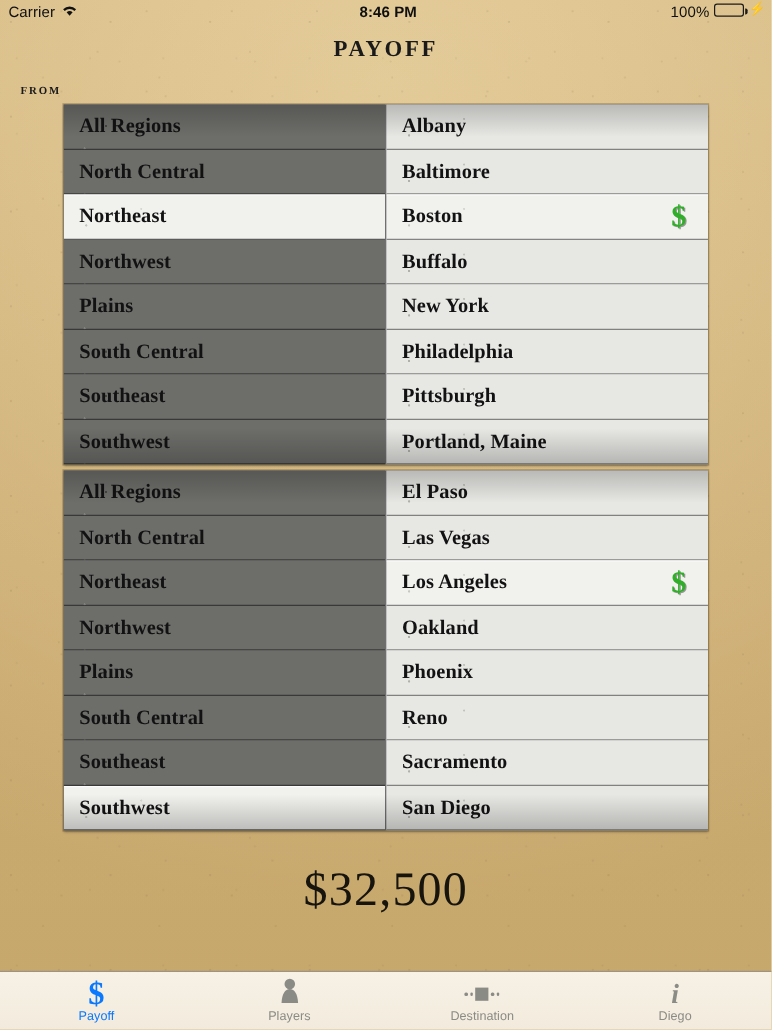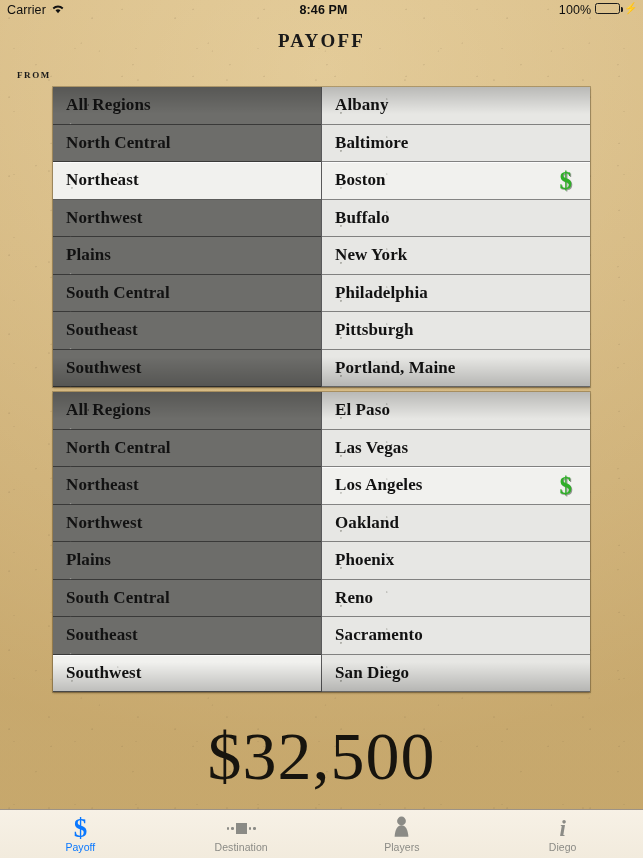--- a/index.html
+++ b/index.html
@@ -200,21 +200,21 @@
       linear-gradient(180deg, rgba(0,0,0,.20) 0%, rgba(0,0,0,0) 9%,
                       rgba(0,0,0,0) 90%, rgba(0,0,0,.22) 100%);
   }
 
   
   #payoff-amount {
     position: relative;
     z-index: 5;
     text-align: center;
     font-family: "Liberation Serif", "DejaVu Serif", serif;
-    font-size: 68px;
+    font-size: 40px;
     color: #17140e;
     margin-top: 25px;
     letter-spacing: 1px;
     font-variant-numeric: oldstyle-nums;
   }
 
   
   #tabbar {
     position: absolute;
     left: 0; right: 0; bottom: 0;
@@ -409,40 +409,40 @@
 
   <div id="tabbar">
       <div class="tab active">
         <div class="tab-icon">
           <span class="tab-dollar">$</span>
         </div>
         <div class="tab-label">Payoff</div>
       </div>
       <div class="tab">
         <div class="tab-icon">
+          <span><svg width="17" height="22" viewBox="0 0 17 22">
+              <circle cx="8.5" cy="5" r="4.4" fill="currentColor"></circle>
+              <path d="M8.5 9.2c4 0 6.5 4.2 6.9 11.6H1.6C2 13.4 4.5 9.2 8.5 9.2z" fill="currentColor"></path>
+            </svg></span>
+        </div>
+        <div class="tab-label">Players</div>
+      </div>
+      <div class="tab">
+        <div class="tab-icon">
           <span class="dest-glyph">
             <span class="dest-dot"></span>
             <span class="dest-dot"></span>
             <span class="dest-sq"></span>
             <span class="dest-dot"></span>
             <span class="dest-dot"></span>
           </span>
         </div>
         <div class="tab-label">Destination</div>
       </div>
       <div class="tab">
         <div class="tab-icon">
-          <span><svg width="17" height="22" viewBox="0 0 17 22">
-              <circle cx="8.5" cy="5" r="4.4" fill="currentColor"></circle>
-              <path d="M8.5 9.2c4 0 6.5 4.2 6.9 11.6H1.6C2 13.4 4.5 9.2 8.5 9.2z" fill="currentColor"></path>
-            </svg></span>
-        </div>
-        <div class="tab-label">Players</div>
-      </div>
-      <div class="tab">
-        <div class="tab-icon">
           <span class="info-glyph">i</span>
         </div>
         <div class="tab-label">Diego</div>
       </div>
     </div>
 
 </div>
 
 </body></html>

